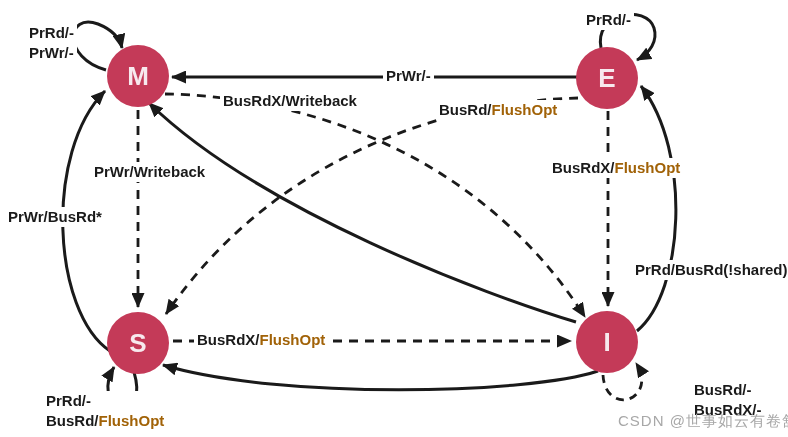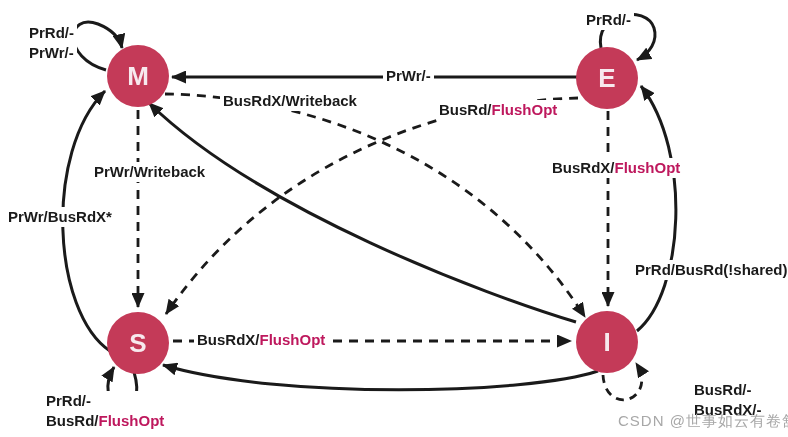--- a/index.html
+++ b/index.html
@@ -11,21 +11,21 @@
   .node{
     position:absolute;width:62px;height:62px;border-radius:50%;
     background:#c43a58;color:#f7e9ee;display:flex;align-items:center;justify-content:center;
     font-size:26px;font-weight:700;
   }
   .lbl{
     position:absolute;font-size:15px;font-weight:700;color:#1a1a1a;
     background:#ffffff;padding:0 3px;line-height:20px;white-space:nowrap;
   }
   .lbl .ln{display:block;}
-  .hl{color:#be185d;}
+  .hl{color:#a16207;}
   .watermark{
     position:absolute;font-size:15px;font-weight:400;color:#a8a8a8;
     letter-spacing:1px;white-space:nowrap;
   }
 </style>
 </head>
 <body>
 
 <div class="stage">
 
@@ -73,21 +73,21 @@
   <div class="lbl" style="left:436px;top:100px;">
     <span>BusRd/</span><span class="hl">FlushOpt</span>
   </div>
 
   <div class="lbl" style="left:91px;top:162px;">PrWr/Writeback</div>
 
   <div class="lbl" style="left:549px;top:158px;">
     <span>BusRdX/</span><span class="hl">FlushOpt</span>
   </div>
 
-  <div class="lbl" style="left:5px;top:207px;">PrWr/BusRdX*</div>
+  <div class="lbl" style="left:5px;top:207px;">PrWr/BusRd*</div>
 
 
   <div class="lbl" style="left:632px;top:260px;">PrRd/BusRd(!shared)</div>
 
   <div class="lbl" style="left:194px;top:330px;">
     <span>BusRdX/</span><span class="hl">FlushOpt</span>
   </div>
 
 
   <div class="lbl" style="left:43px;top:391px;">

